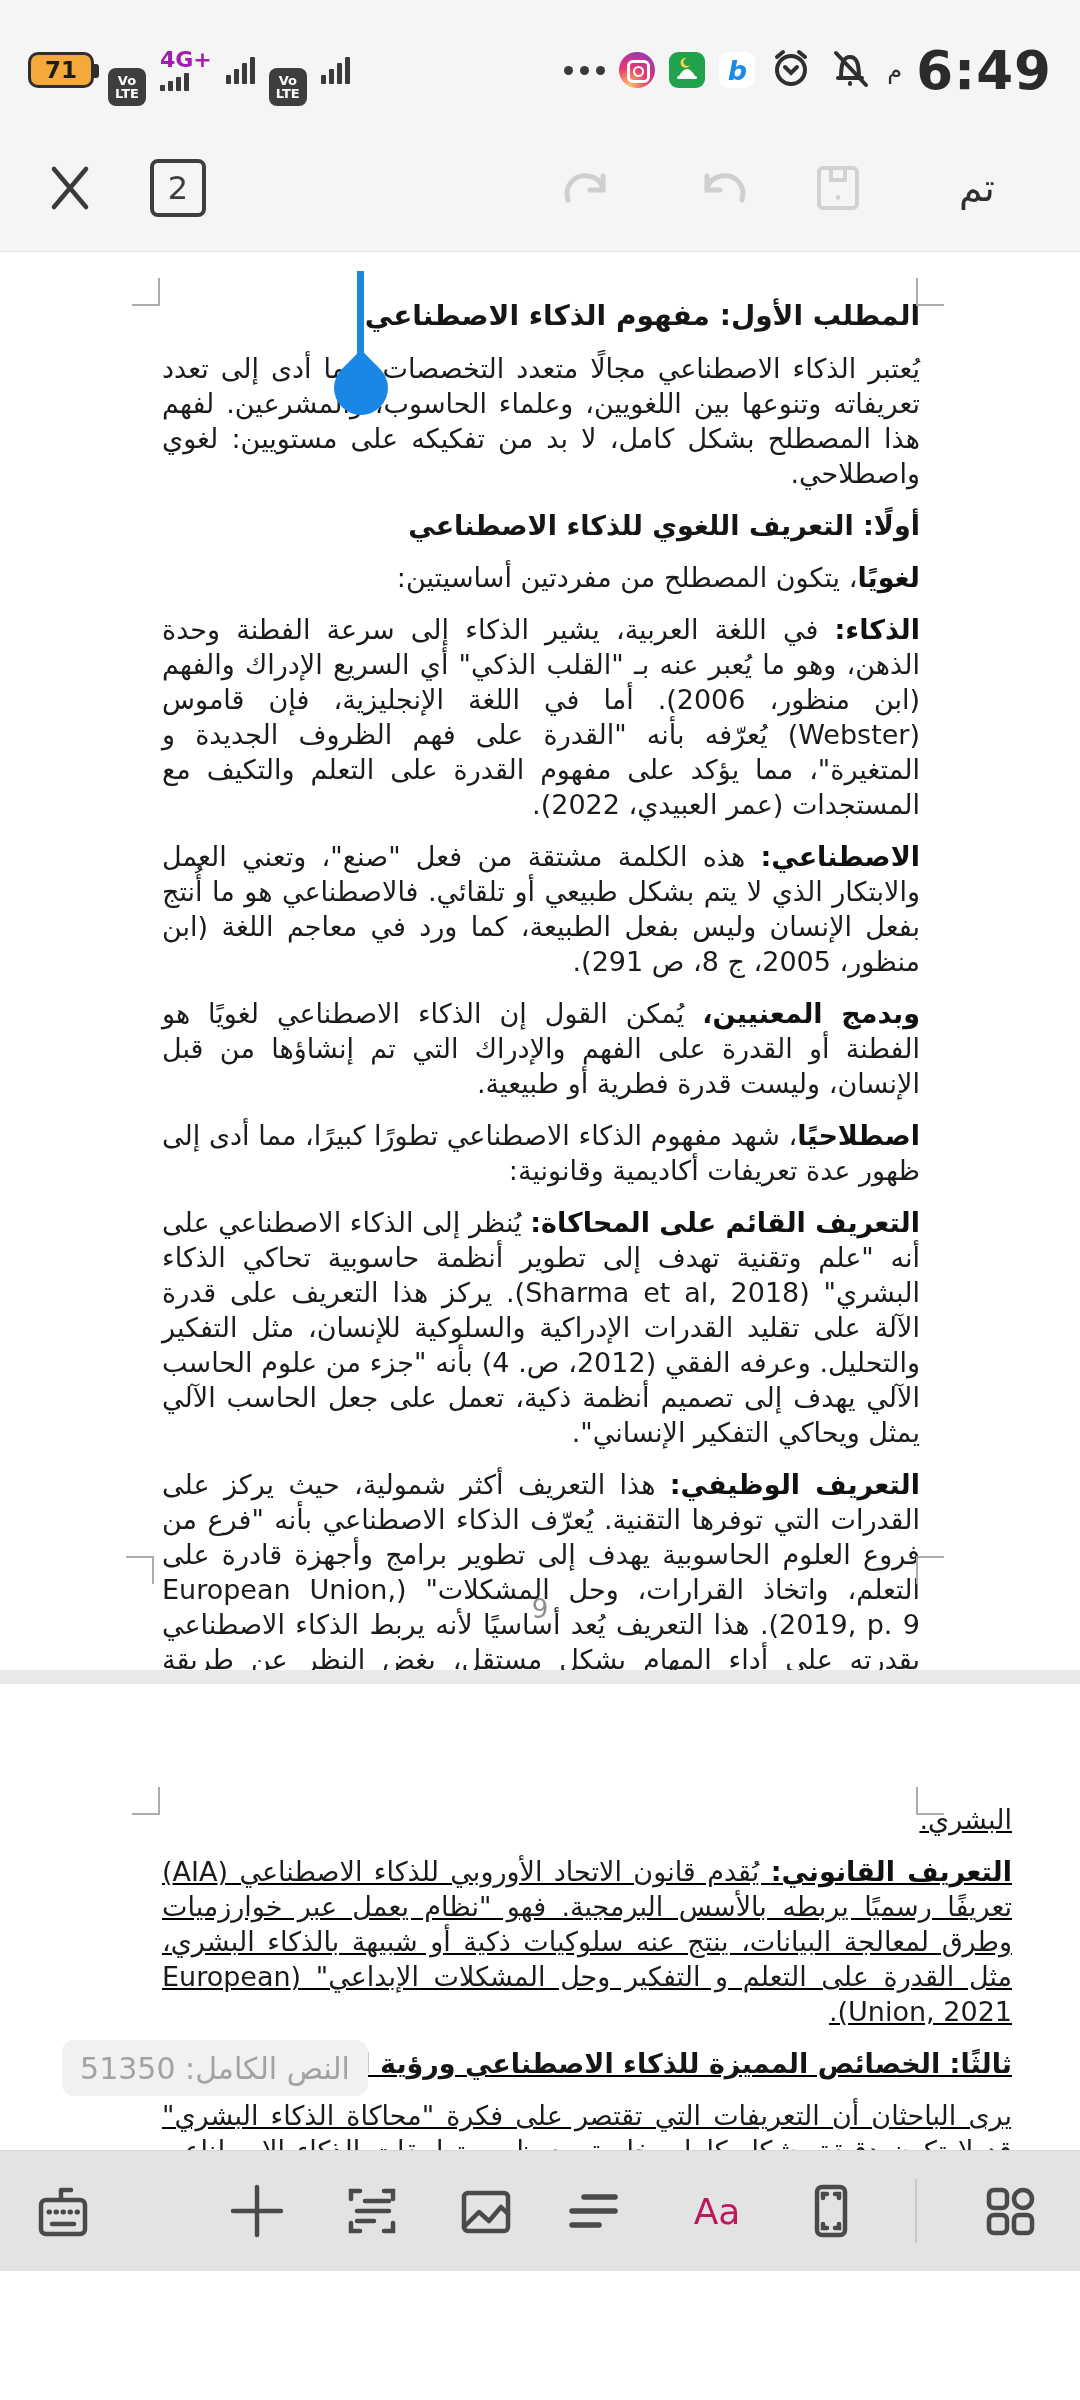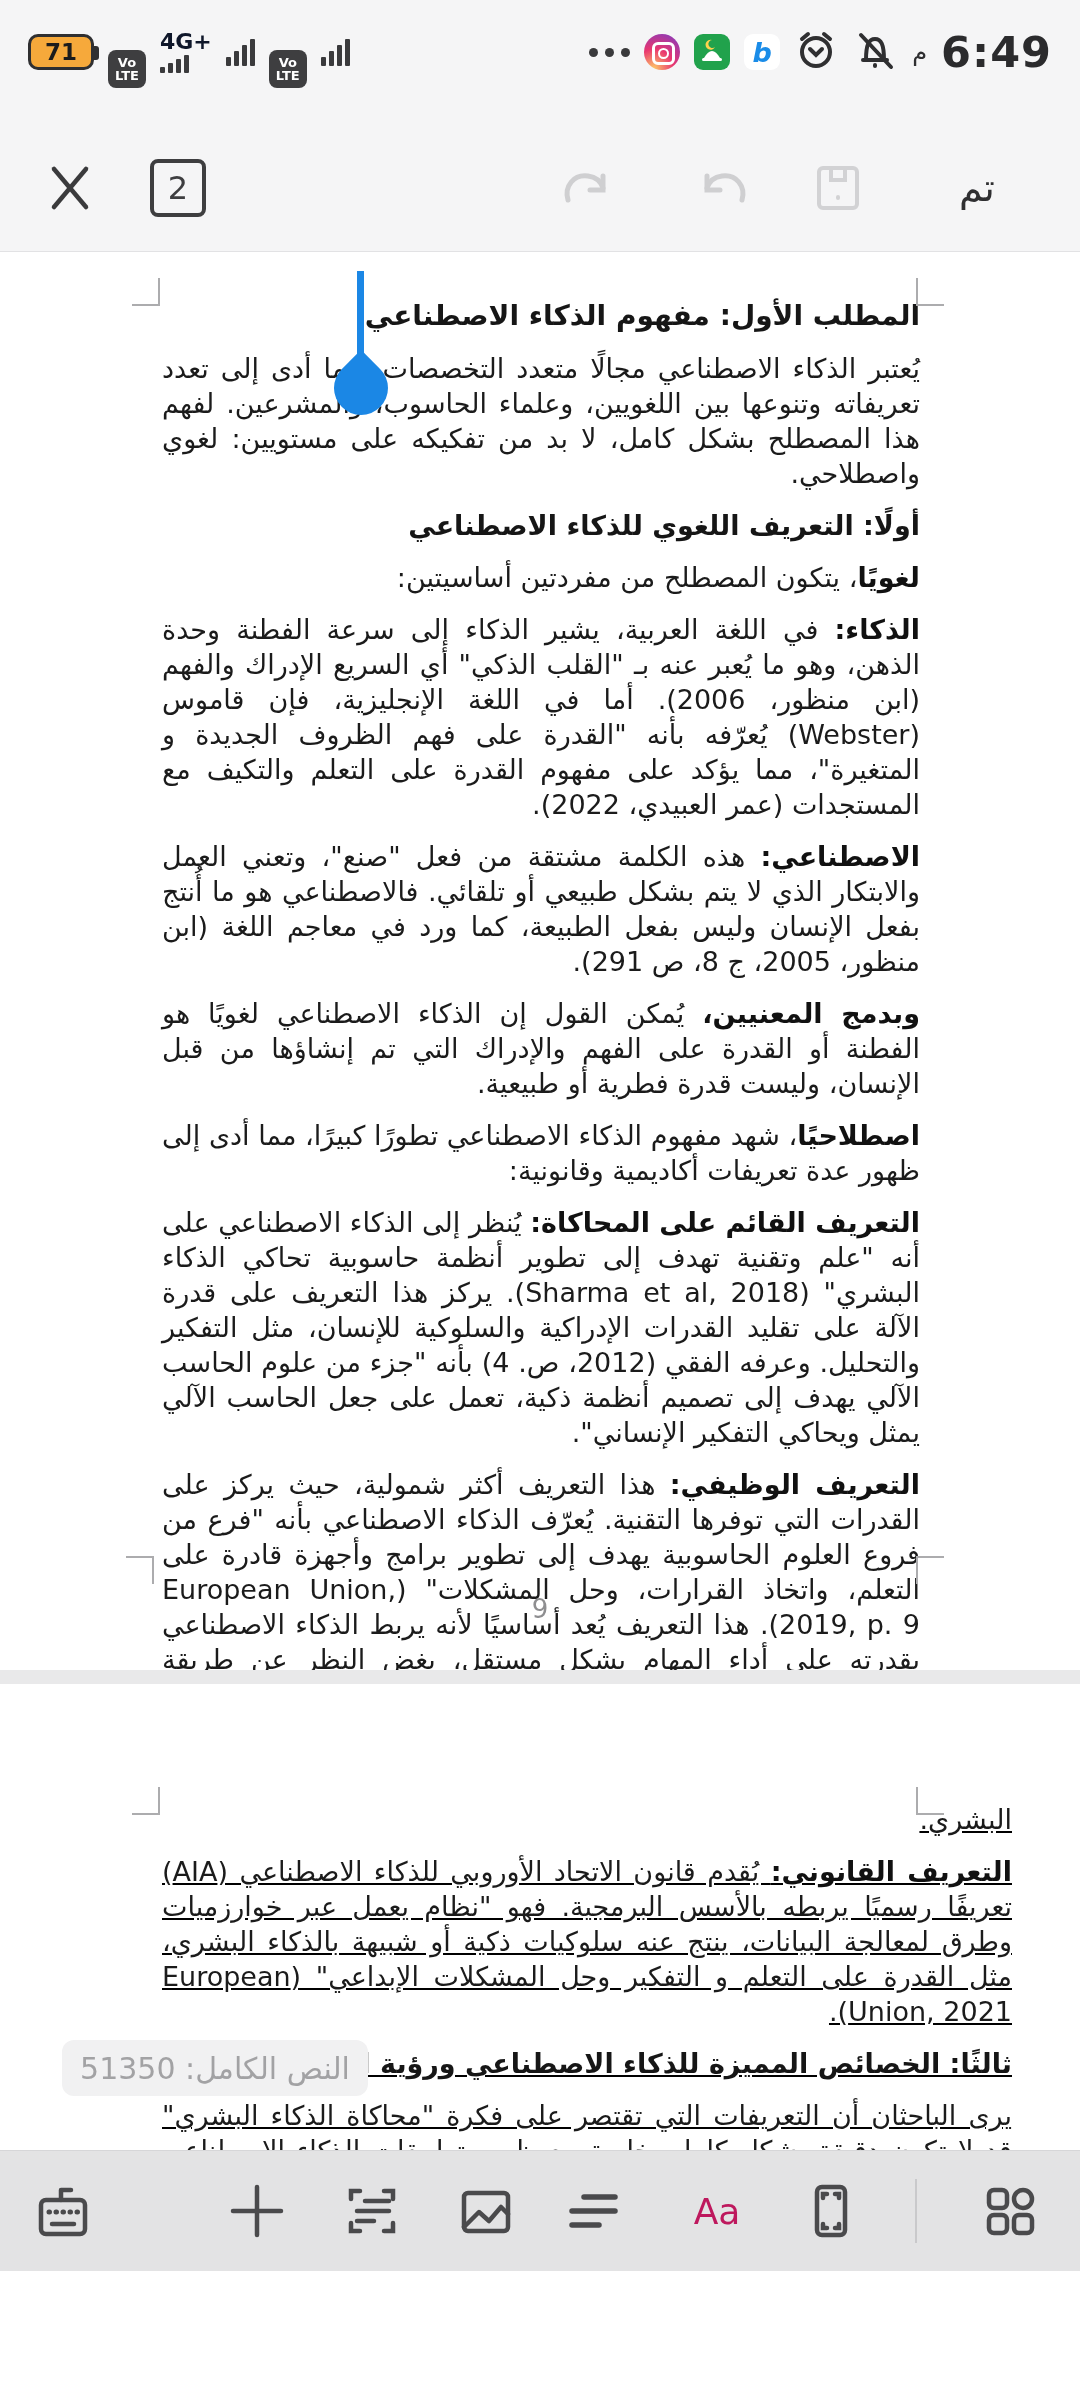--- a/index.html
+++ b/index.html
@@ -1,50 +1,50 @@
 <!DOCTYPE html>
 <html lang="ar"><head>
 <meta charset="utf-8">
 <style>
   html,body{margin:0;padding:0;background:#ccc;}
   .screen{position:relative;width:1080px;height:2400px;background:#ffffff;overflow:hidden;
           font-family:"DejaVu Sans",sans-serif;-webkit-font-smoothing:antialiased;}
   
   .appbar{position:absolute;top:0;left:0;width:1080px;height:252px;background:#f5f5f6;
           border-bottom:1px solid #e2e2e4;box-sizing:border-box;}
-  .statusbar{position:absolute;top:22px;left:0;width:1080px;height:60px;display:flex;
+  .statusbar{position:absolute;top:40px;left:0;width:1080px;height:60px;display:flex;
              align-items:center;justify-content:space-between;padding:0 28px;box-sizing:border-box;}
   .sb-left,.sb-right{display:flex;align-items:center;gap:14px;direction:ltr;}
   .battery{position:relative;width:66px;height:36px;border:3px solid #2f2f31;border-radius:10px;
            background:#f6a93b;display:flex;align-items:center;justify-content:center;
            font-size:23px;font-weight:bold;color:#1c1c1c;box-sizing:border-box;}
   .battery:after{content:"";position:absolute;right:-8px;top:9px;width:5px;height:14px;background:#2f2f31;border-radius:0 3px 3px 0;}
   .volte{width:38px;height:38px;background:#3e3e40;border-radius:8px;color:#fff;display:flex;
          flex-direction:column;align-items:center;justify-content:center;line-height:1;margin-top:33px;}
   .volte span{font-size:13px;font-weight:bold;}
   .netgrp{display:flex;flex-direction:column;align-items:flex-start;line-height:1;}
-  .net4g{font-size:22px;font-weight:bold;color:#0f172a;margin-bottom:2px;}
+  .net4g{font-size:22px;font-weight:bold;color:#a21caf;margin-bottom:2px;}
   .bars{display:flex;align-items:flex-end;gap:3px;}
   .bars i{display:block;width:5px;background:#3a3a3c;border-radius:1px;}
   .bars.small i:nth-child(1){height:6px}.bars.small i:nth-child(2){height:10px}
   .bars.small i:nth-child(3){height:14px}.bars.small i:nth-child(4){height:18px}
   .bars.big i:nth-child(1){height:9px}.bars.big i:nth-child(2){height:15px}
   .bars.big i:nth-child(3){height:21px}.bars.big i:nth-child(4){height:27px}
   .dots3{display:flex;gap:7px;}
   .dots3 i{width:9px;height:9px;border-radius:50%;background:#3a3a3c;}
   .appicon{width:36px;height:36px;border-radius:9px;position:relative;flex:0 0 auto;}
   .ig{border-radius:50%;background:radial-gradient(circle at 28% 95%, #fdc468 0%, #e9366f 45%, #8a3ab9 90%);}
   .ig:before{content:"";position:absolute;left:8px;top:8px;width:17px;height:17px;border:3px solid #fff;border-radius:6px;}
   .ig:after{content:"";position:absolute;left:14px;top:14px;width:7px;height:7px;border:2.5px solid #fff;border-radius:50%;}
   .greenapp{background:#21a24c;}
   .bing{background:#ffffff;display:flex;align-items:center;justify-content:center;
         color:#1a8ce8;font-size:27px;font-weight:bold;font-style:italic;}
   .sb-icon{color:#2f2f31;}
   .time-m{font-size:24px;color:#2f2f31;}
-  .time{font-size:43px;font-weight:600;color:#2b2b2d;letter-spacing:1px;}
+  .time{font-size:53px;font-weight:600;color:#2b2b2d;letter-spacing:1px;}
   
   .edittb{position:absolute;top:132px;left:0;width:1080px;height:112px;display:flex;align-items:center;}
   .tbtn{position:absolute;display:flex;align-items:center;justify-content:center;}
   .undo-badge{width:56px;height:58px;border:4px solid #3e3e40;border-radius:8px;
               display:flex;align-items:center;justify-content:center;font-size:32px;color:#3e3e40;box-sizing:border-box;}
   .done{font-size:38px;color:#2f2f31;font-weight:500;}
   
   .page{position:absolute;left:0;width:1080px;background:#fff;box-sizing:border-box;direction:rtl;overflow:hidden;}
   .page1{top:268px;height:1418px;padding:0 160px 0 162px;}
   .page2{top:1684px;height:582px;padding:118px 68px 0 162px;text-decoration:underline;}

